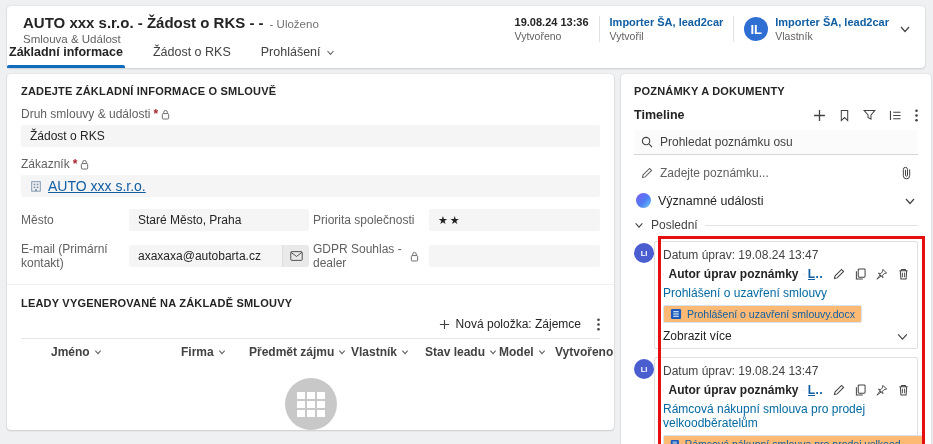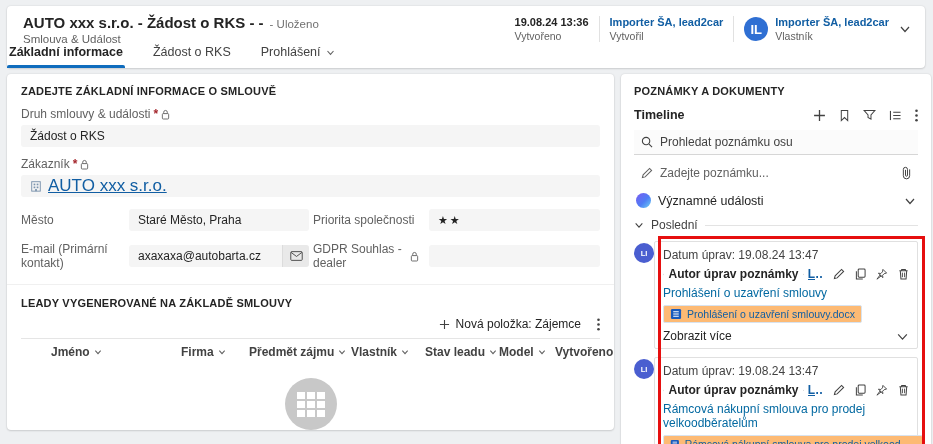--- a/index.html
+++ b/index.html
@@ -29,21 +29,21 @@
   .tab-underline{position:absolute;left:0;right:0;bottom:0;height:3px;background:#0f6cbd;border-radius:2px 2px 0 0;}
 
   
   .left-card{left:7px;top:74px;width:607px;height:356px;padding:11px 14px;box-sizing:border-box;overflow:hidden;}
   .section-title{font-size:11px;font-weight:bold;letter-spacing:.2px;}
   .fld{margin-top:10px;}
   .fld-label{font-size:12px;color:#616161;display:flex;align-items:center;gap:3px;margin-bottom:4px;}
   .req{color:#a4262c;font-weight:bold;}
   .input{background:#f5f5f5;border-radius:3px;min-height:22px;display:flex;align-items:center;
     padding:0 9px;font-size:12px;color:#242424;position:relative;}
-  .link-val{color:#115ea3;text-decoration:underline;font-size:17px;}
+  .link-val{color:#115ea3;text-decoration:underline;font-size:14px;}
   .form-grid{display:grid;grid-template-columns:104px 180px 112px 1fr;column-gap:4px;row-gap:11px;
     align-items:center;margin-top:12px;}
   .grid-label{font-size:12px;color:#616161;display:flex;align-items:center;}
   .grid-label .lock-right{margin-left:auto;margin-right:6px;}
   .stars{letter-spacing:2px;font-size:11px;}
   .mail-btn{position:absolute;right:0;top:0;bottom:0;width:26px;background:#e9e9e9;
     border-left:1px solid #dcdcdc;border-radius:0 3px 3px 0;display:flex;align-items:center;justify-content:center;cursor:pointer;}
   .sect-divider{height:1px;background:#f0f0f0;margin:14px -14px 0;}
 
   .leads-title{margin-top:12px;}

